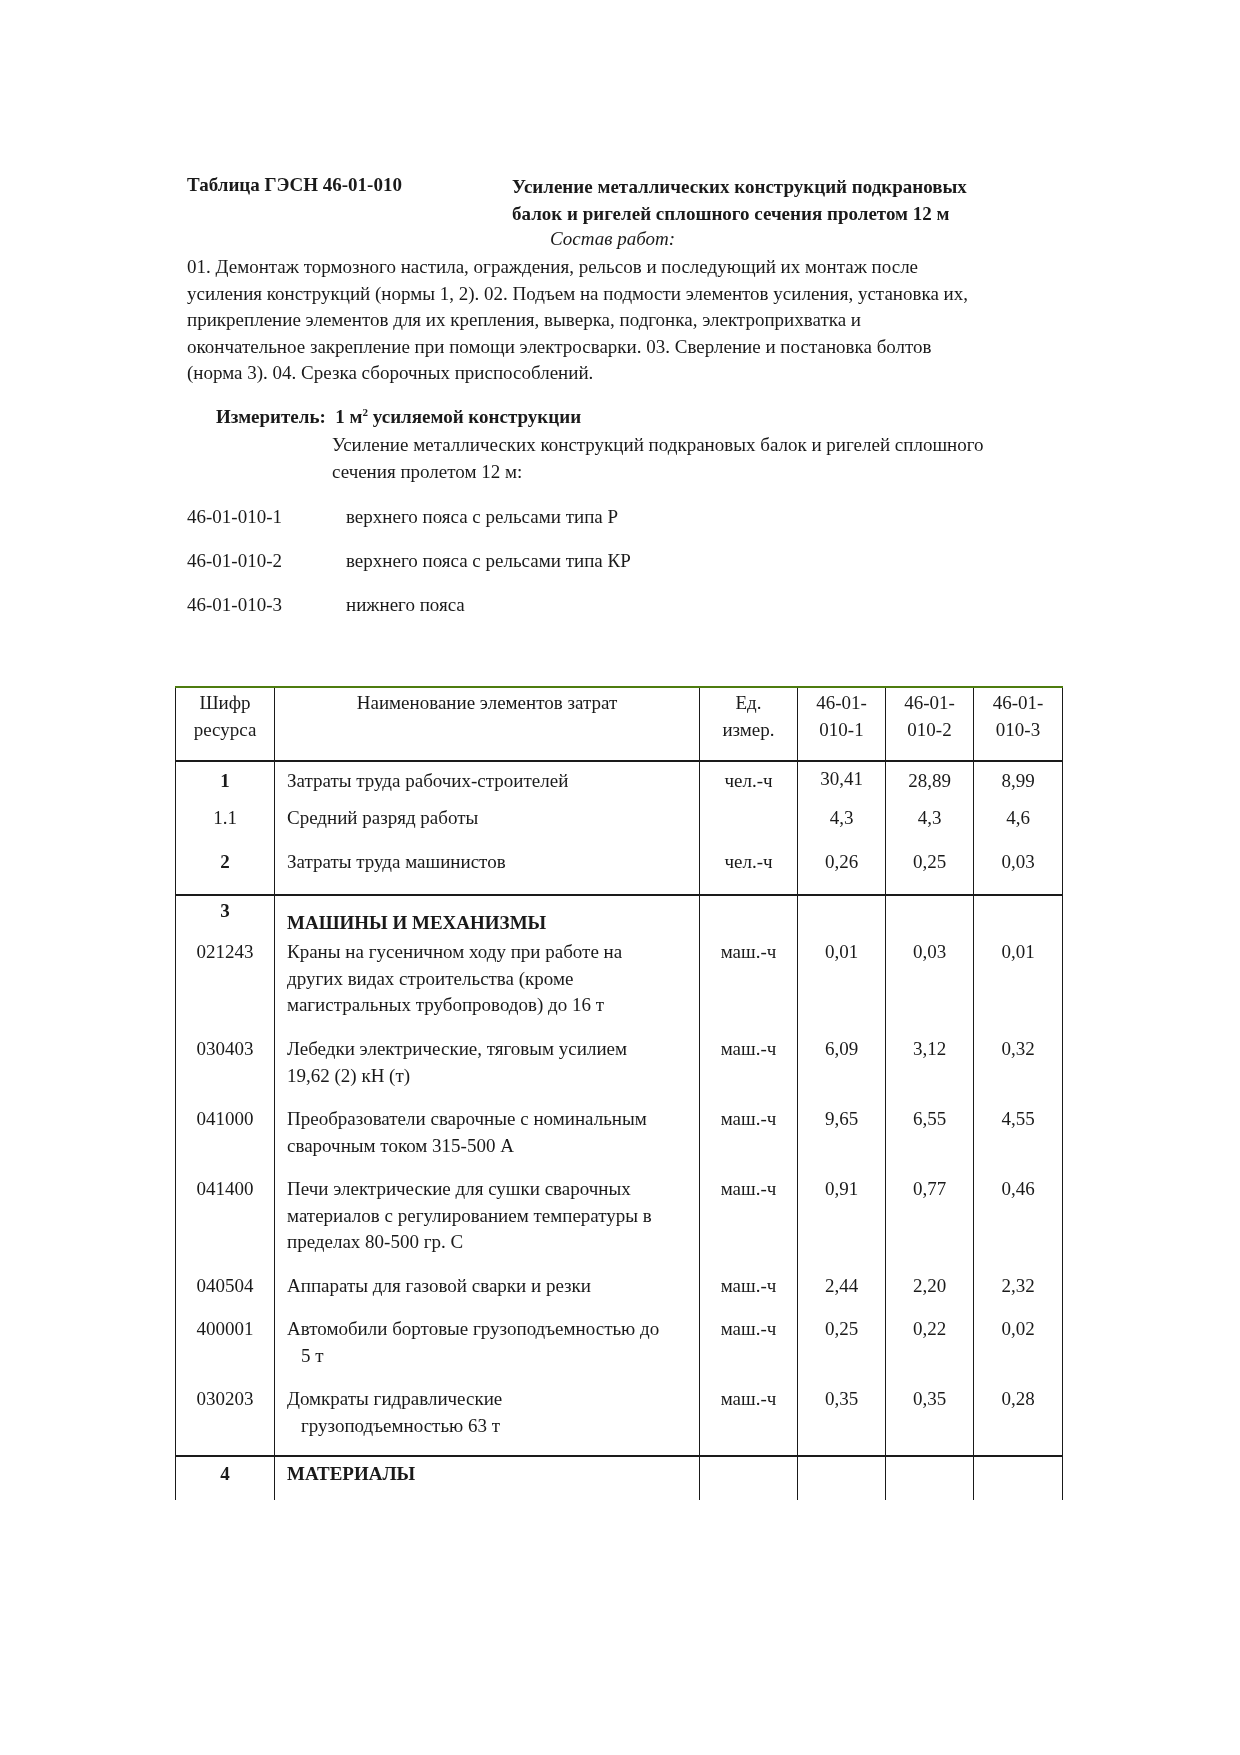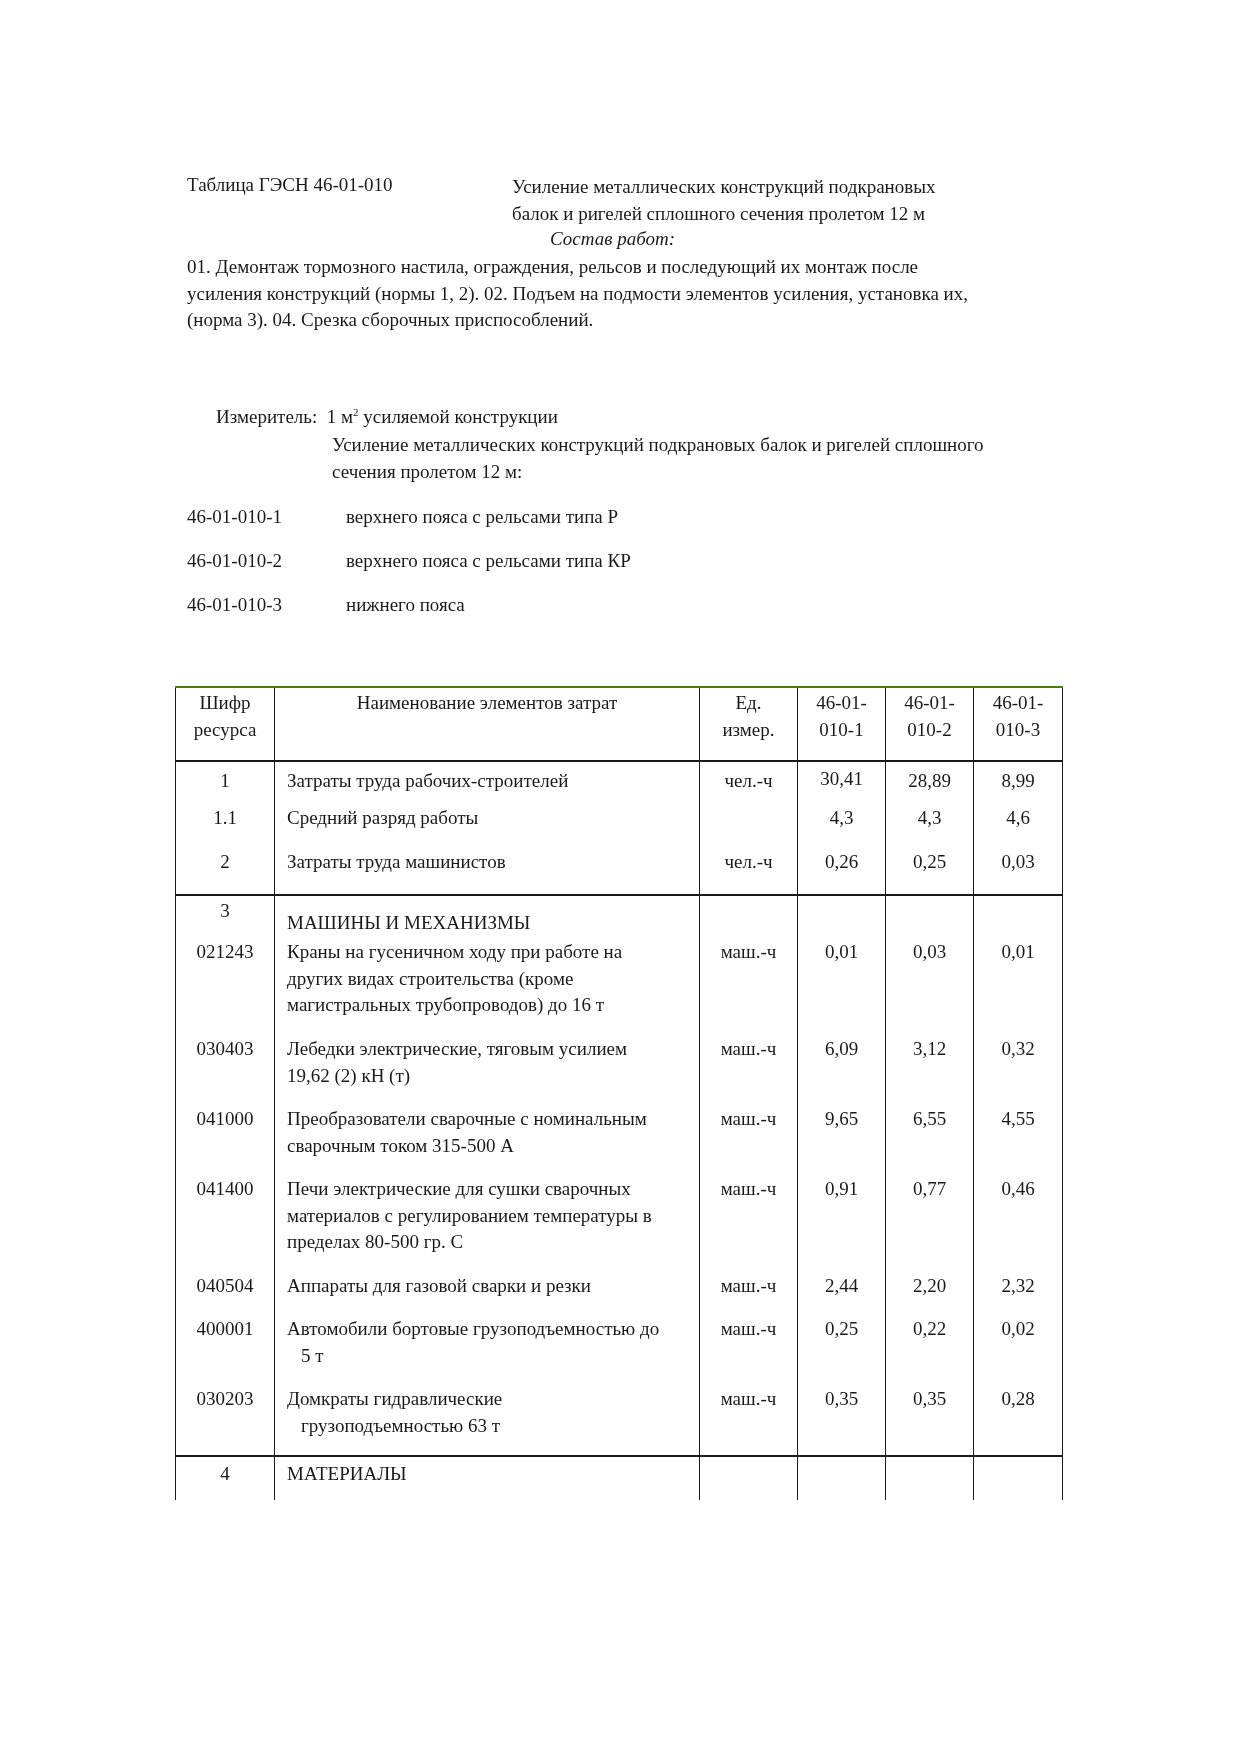--- a/index.html
+++ b/index.html
@@ -1,18 +1,18 @@
 <!DOCTYPE html>
 <html><head>
 <meta charset="utf-8">
 <style>
   html, body { margin: 0; padding: 0; background: #ffffff; }
   body { width: 1240px; height: 1755px; position: relative; font-family: "Liberation Serif", serif; color: #1a1a1a; font-size: 19px; }
   .abs { position: absolute; }
-  .bold { font-weight: normal; }
+  .bold { font-weight: bold; }
   .ital { font-style: italic; }
   .para { position: absolute; left: 187px; top: 254px; width: 880px; line-height: 26.5px; }
   .para div { white-space: nowrap; }
   table.grid { position: absolute; left: 175px; top: 686px; border-collapse: collapse; width: 887px; table-layout: fixed; }
   table.grid td { border-left: 1.5px solid #1a1a1a; border-right: 1.5px solid #1a1a1a; vertical-align: top; padding: 0; line-height: 26.5px; }
   table.grid tr.head td { border-top: 2px solid #4d7c0f; border-bottom: 2px solid #1a1a1a; text-align: center; padding-top: 2px; height: 70px; }
   table.grid tr.sect td { border-top: 2px solid #1a1a1a; }
   td.code { text-align: center; }
   td.name { padding-left: 12px !important; padding-right: 6px !important; margin-top: 44px; }
   td.unit, td.num { text-align: center; }
@@ -24,20 +24,22 @@
 <div class="abs bold" style="left:187px; top:174px;">Таблица ГЭСН 46-01-010</div>
 <div class="abs bold" style="left:512px; top:174px; line-height:26.5px;">
   <div>Усиление металлических конструкций подкрановых</div>
   <div>балок и ригелей сплошного сечения пролетом 12 м</div>
 </div>
 <div class="abs ital" style="left:550px; top:228px;">Состав работ:</div>
 
 <div class="para">
   <div>01. Демонтаж тормозного настила, ограждения, рельсов и последующий их монтаж после</div>
   <div>усиления конструкций (нормы 1, 2). 02. Подъем на подмости элементов усиления, установка их,</div>
+  <div>прикрепление элементов для их крепления, выверка, подгонка, электроприхватка и</div>
+  <div>окончательное закрепление при помощи электросварки. 03. Сверление и постановка болтов</div>
   <div>(норма 3). 04. Срезка сборочных приспособлений.</div>
 </div>
 
 <div class="abs bold" style="left:216px; top:406px;">
   <span>Измеритель:</span>&nbsp;
   <span><span>1 м</span><sup style="font-size:11px;">2</sup><span> усиляемой конструкции</span></span>
 </div>
 <div class="abs" style="left:332px; top:432px; line-height:26.5px;">
   <div>Усиление металлических конструкций подкрановых балок и ригелей сплошного</div>
   <div>сечения пролетом 12 м:</div>

